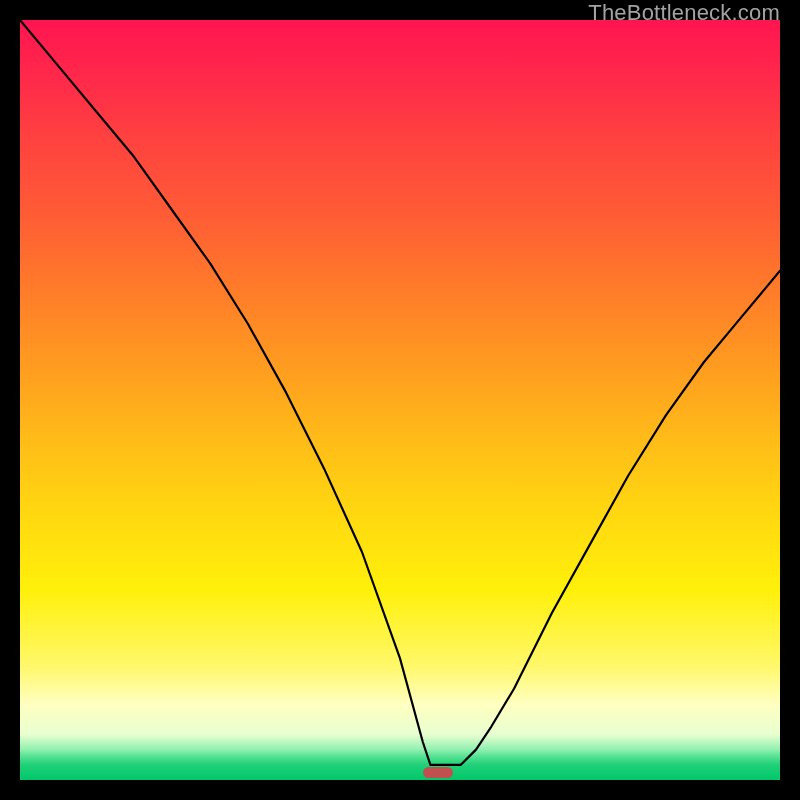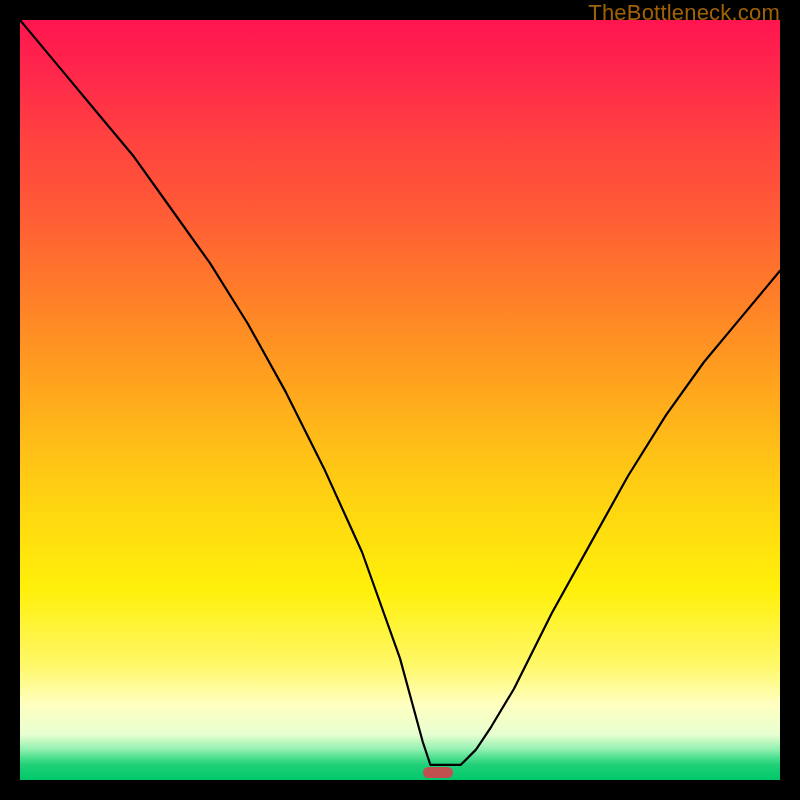--- a/index.html
+++ b/index.html
@@ -53,21 +53,21 @@
     position: absolute;
     left: 0;
     top: 0;
     width: 100%;
     height: 100%;
   }
   .watermark {
     position: absolute;
     top: 0px;
     right: 20px;
-    color: #a16207;
+    color: #a3a3a3;
     font-size: 22px;
     font-weight: 500;
     letter-spacing: 0.2px;
   }
   .marker {
     position: absolute;
     background: #c05050;
     border-radius: 8px;
   }
 </style>

